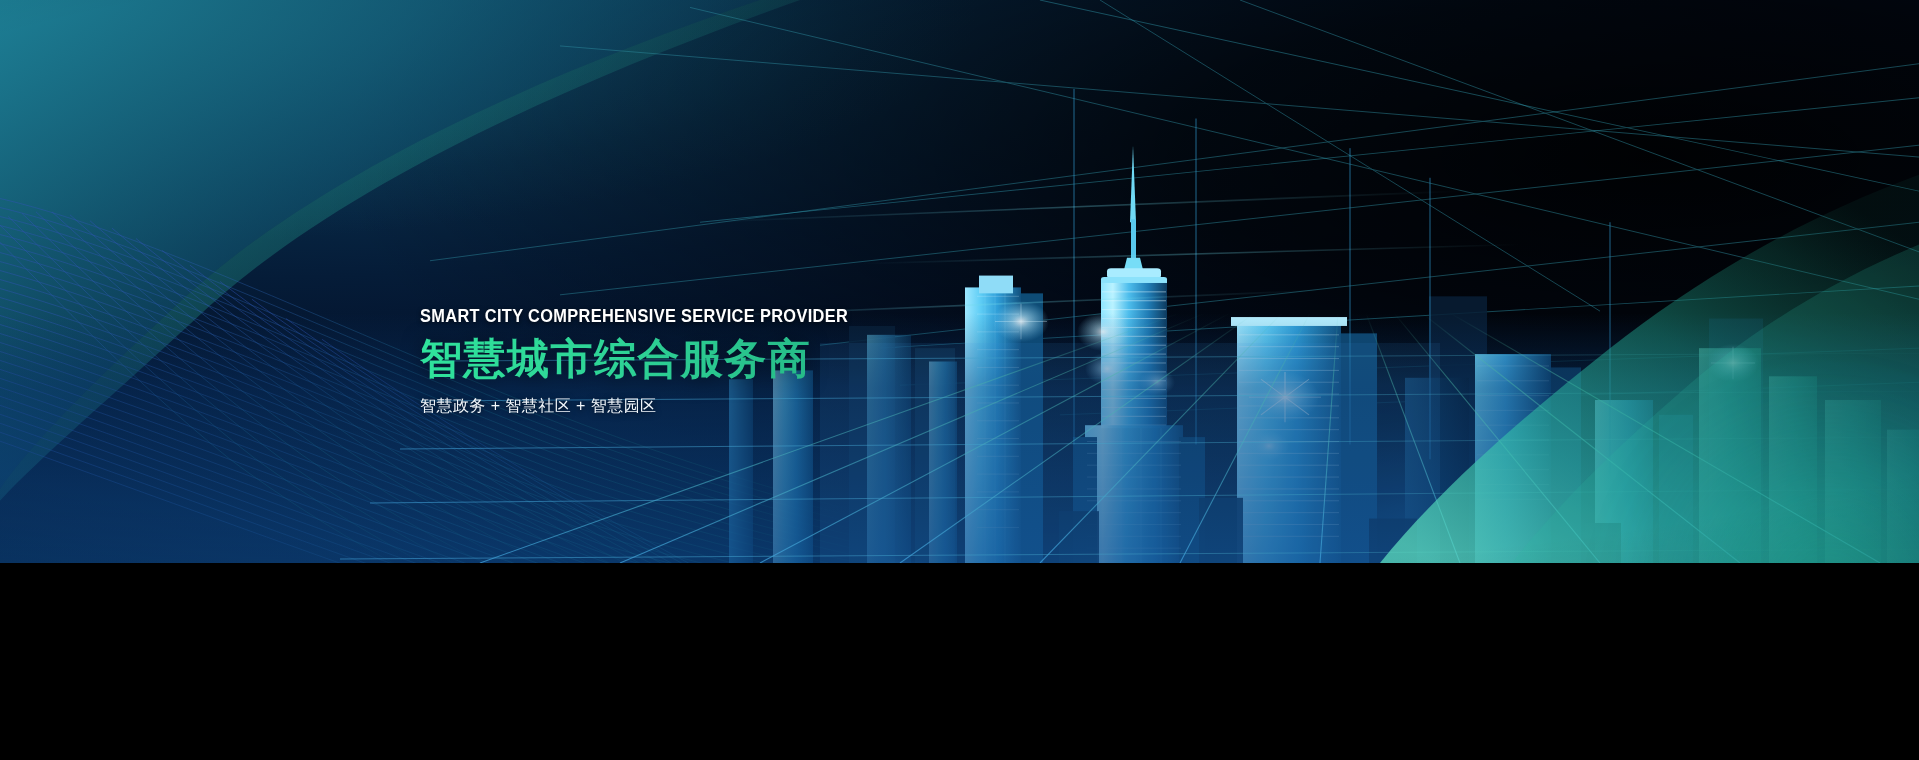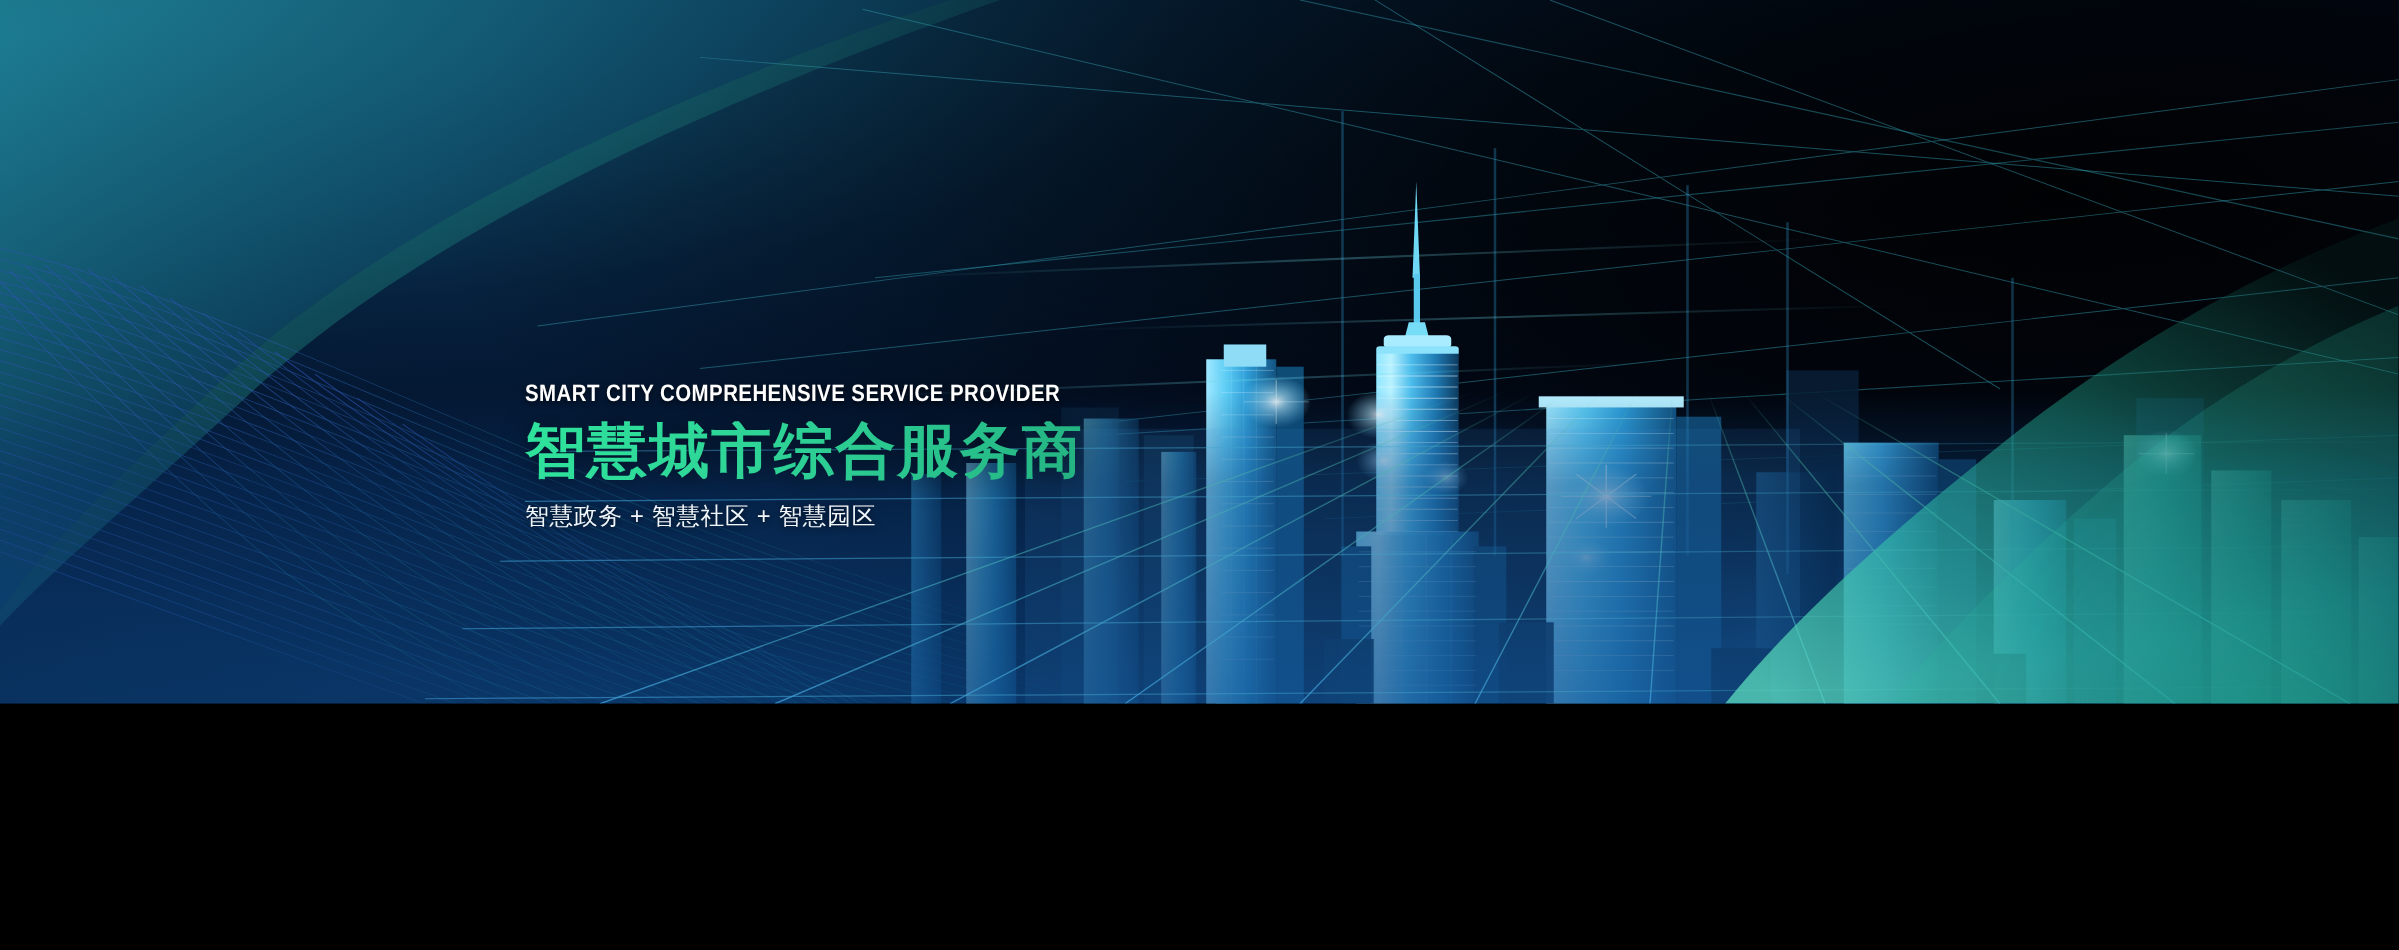--- a/index.html
+++ b/index.html
@@ -83,35 +83,35 @@
     letter-spacing:.022em;
     color:#ffffff;
     white-space:nowrap;
     transform:scaleX(.86);
     transform-origin:left center;
     text-shadow:0 1px 5px rgba(0,0,0,.65);
     margin:0 0 12px 0;
     line-height:1;
   }
   .headline{
-    font-size:48px;
+    font-size:42px;
     font-weight:700;
     line-height:1.06;
     letter-spacing:.035em;
     margin:0 0 16px 0;
     white-space:nowrap;
     background:linear-gradient(100deg,#2fe39c 0%,#2ed396 26%,#26bb88 52%,#1e9f71 76%,#17855f 100%);
     -webkit-background-clip:text;
     background-clip:text;
     color:transparent;
     -webkit-text-fill-color:transparent;
     filter:drop-shadow(0 2px 10px rgba(0,0,0,.5));
   }
   .subline{
-    font-size:19px;
+    font-size:16px;
     font-weight:500;
     letter-spacing:.028em;
     color:#f2f7fb;
     white-space:nowrap;
     margin:0;
     line-height:1;
     text-shadow:0 1px 6px rgba(0,0,0,.7);
   }
 
   

